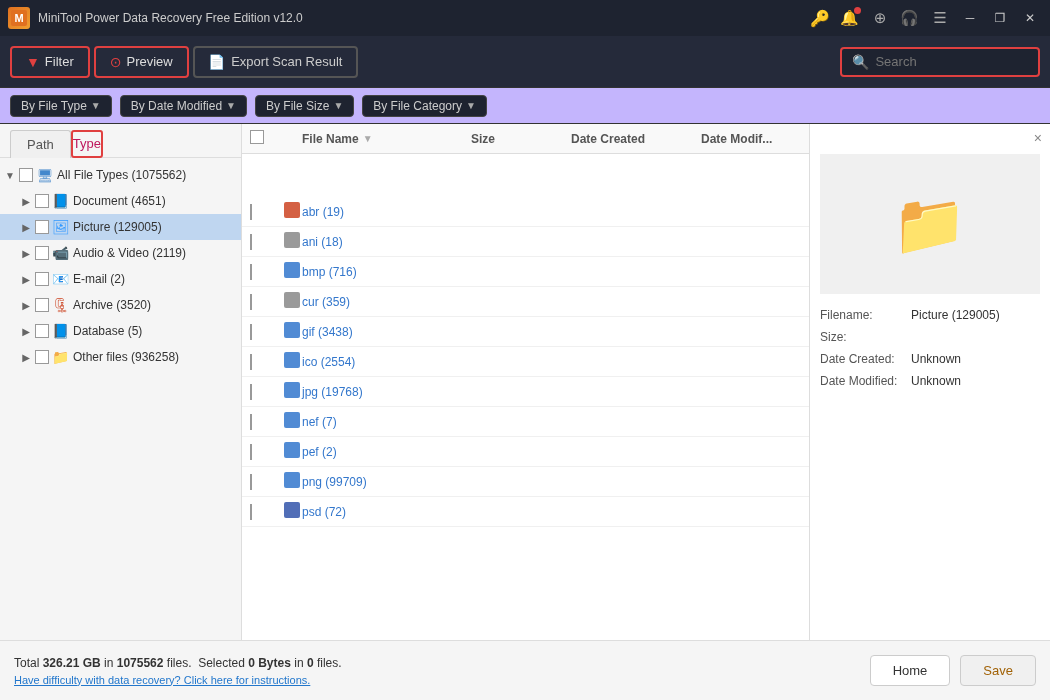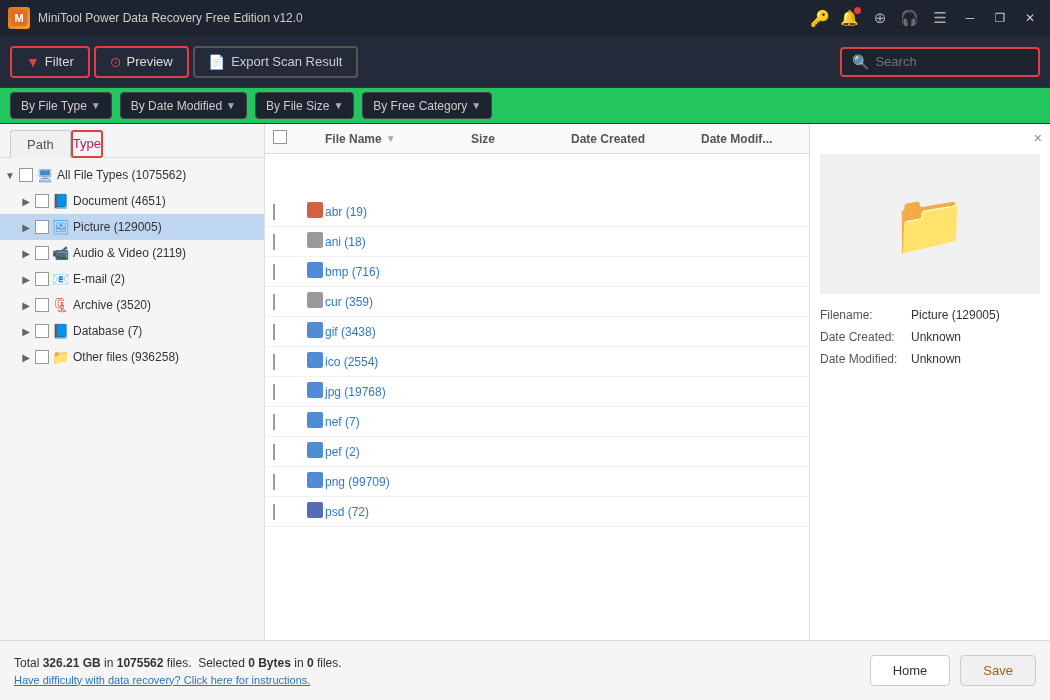--- a/index.html
+++ b/index.html
@@ -88,22 +88,23 @@
       border: none;
       outline: none;
       color: #aaa;
       font-size: 13px;
       width: 160px;
     }
     .search-icon { color: #aaa; font-size: 14px; }
 
     
     #filterbar {
-      background: #22c55e;
-      display: flex;
+      background: #c4b5fd;
+      display: flex;
+      align-items: center;
       padding: 4px 10px;
       height: 36px;
       gap: 8px;
       border-bottom: 1px solid #333;
     }
     .filter-dropdown {
       display: flex; align-items: center; gap: 4px;
       padding: 3px 10px;
       border: 1px solid #444;
       border-radius: 4px;
@@ -117,21 +118,21 @@
     
     #main {
       display: flex;
       flex: 1;
       overflow: hidden;
       background: #f0f0f0;
     }
 
     
     #left-panel {
-      width: 265px;
+      width: 242px;
       background: #f5f5f5;
       border-right: 1px solid #ddd;
       display: flex;
       flex-direction: column;
       overflow: hidden;
     }
 
     
     .tabs {
       display: flex;
@@ -401,21 +402,21 @@
   </div>
   <div class="filter-dropdown">
     <span>By Date Modified</span>
     <span class="arr">▼</span>
   </div>
   <div class="filter-dropdown">
     <span>By File Size</span>
     <span class="arr">▼</span>
   </div>
   <div class="filter-dropdown">
-    <span>By Free Category</span>
+    <span>By File Category</span>
     <span class="arr">▼</span>
   </div>
 </div>
 
 <div id="main">
 
   <div id="left-panel">
     <div class="tabs">
       <div class="tab path-tab">
         <span>Path</span>
@@ -465,21 +466,21 @@
         <span class="tree-arrow">▶</span>
         <span class="tree-checkbox"></span>
         <span class="tree-icon icon-archive" style="font-size:14px;">🗜</span>
         <span class="tree-label">Archive (3520)</span>
       </div>
 
       <div class="tree-item tree-level-1">
         <span class="tree-arrow">▶</span>
         <span class="tree-checkbox"></span>
         <span class="tree-icon icon-db" style="font-size:14px;">📘</span>
-        <span class="tree-label">Database (7)</span>
+        <span class="tree-label">Database (5)</span>
       </div>
 
       <div class="tree-item tree-level-1">
         <span class="tree-arrow">▶</span>
         <span class="tree-checkbox"></span>
         <span class="tree-icon icon-other" style="font-size:14px;">📁</span>
         <span class="tree-label">Other files (936258)</span>
       </div>
     </div>
   </div>
@@ -654,20 +655,24 @@
 
   <div id="right-panel">
     <span class="panel-close">×</span>
     <div class="preview-area">
       <span class="folder-icon-lg">📁</span>
     </div>
     <div class="file-info">
       <div class="info-row">
         <span class="info-label">Filename:</span>
         <span class="info-value">Picture (129005)</span>
+      </div>
+      <div class="info-row">
+        <span class="info-label">Size:</span>
+        <span class="info-value"></span>
       </div>
       <div class="info-row">
         <span class="info-label">Date Created:</span>
         <span class="info-value">Unknown</span>
       </div>
       <div class="info-row">
         <span class="info-label">Date Modified:</span>
         <span class="info-value">Unknown</span>
       </div>
     </div>

